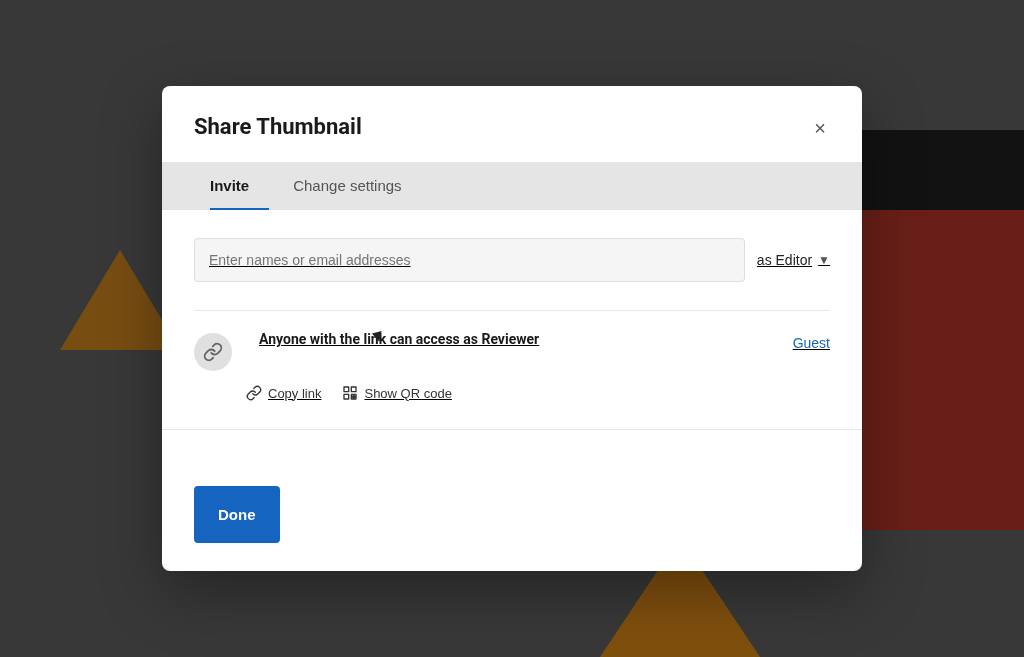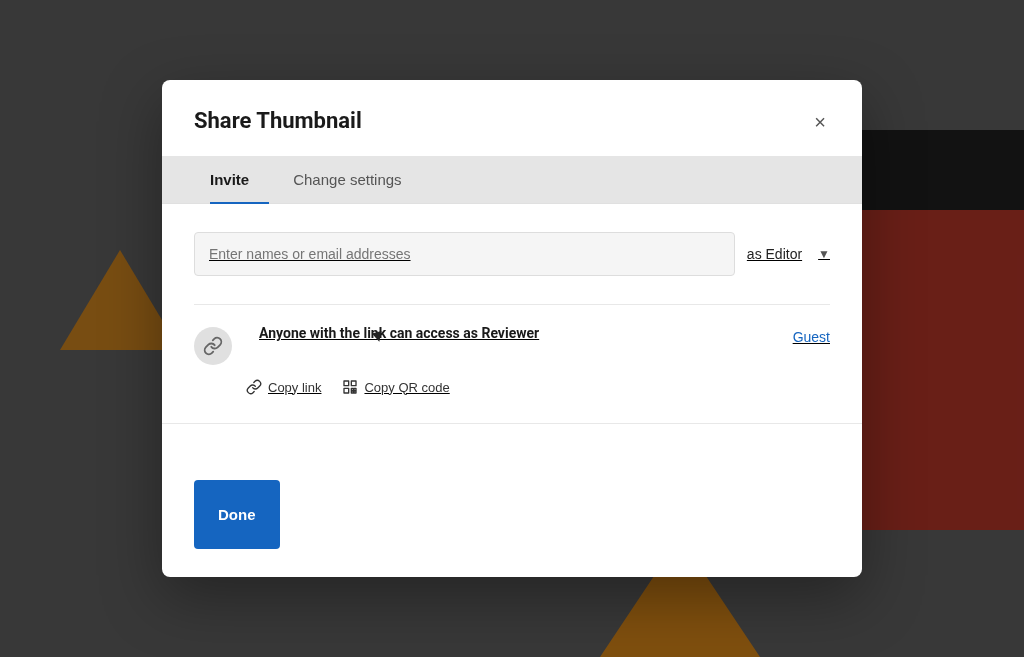--- a/index.html
+++ b/index.html
@@ -177,21 +177,21 @@
       padding: 0 14px;
       font-size: 14px;
       color: #888;
       background: #f5f5f5;
       outline: none;
     }
 
     .role-dropdown {
       display: flex;
       align-items: center;
-      gap: 16px;
+      gap: 6px;
       white-space: nowrap;
       font-size: 14px;
       color: #222;
       cursor: pointer;
       background: none;
       border: none;
       padding: 0;
     }
 
     .dropdown-arrow {
@@ -312,21 +312,21 @@
       border-top: 1px solid #e8e8e8;
       display: flex;
       align-items: center;
     }
 
     .done-btn {
       background: #1565c0;
       color: white;
       border: none;
       border-radius: 4px;
-      padding: 26px 24px;
+      padding: 20px 24px;
       font-size: 15px;
       font-weight: 600;
       cursor: pointer;
       margin-top: 36px;
     }
 
     
     .cursor {
       position: absolute;
       left: 373px;
@@ -404,21 +404,21 @@
           <button class="action-btn">
             <svg viewBox="0 0 24 24" fill="none" stroke="#333" stroke-width="2" stroke-linecap="round" stroke-linejoin="round">
               <rect x="3" y="3" width="7" height="7"></rect>
               <rect x="14" y="3" width="7" height="7"></rect>
               <rect x="3" y="14" width="7" height="7"></rect>
               <rect x="14" y="14" width="3" height="3"></rect>
               <rect x="18" y="18" width="3" height="3"></rect>
               <rect x="14" y="18" width="3" height="3"></rect>
               <rect x="18" y="14" width="3" height="3"></rect>
             </svg>
-            <span>Copy QR code</span>
+            <span>Show QR code</span>
           </button>
         </div>
       </div>
     </div>
 
     <div class="modal-footer">
       <button class="done-btn">Done</button>
     </div>
 
   </div>

